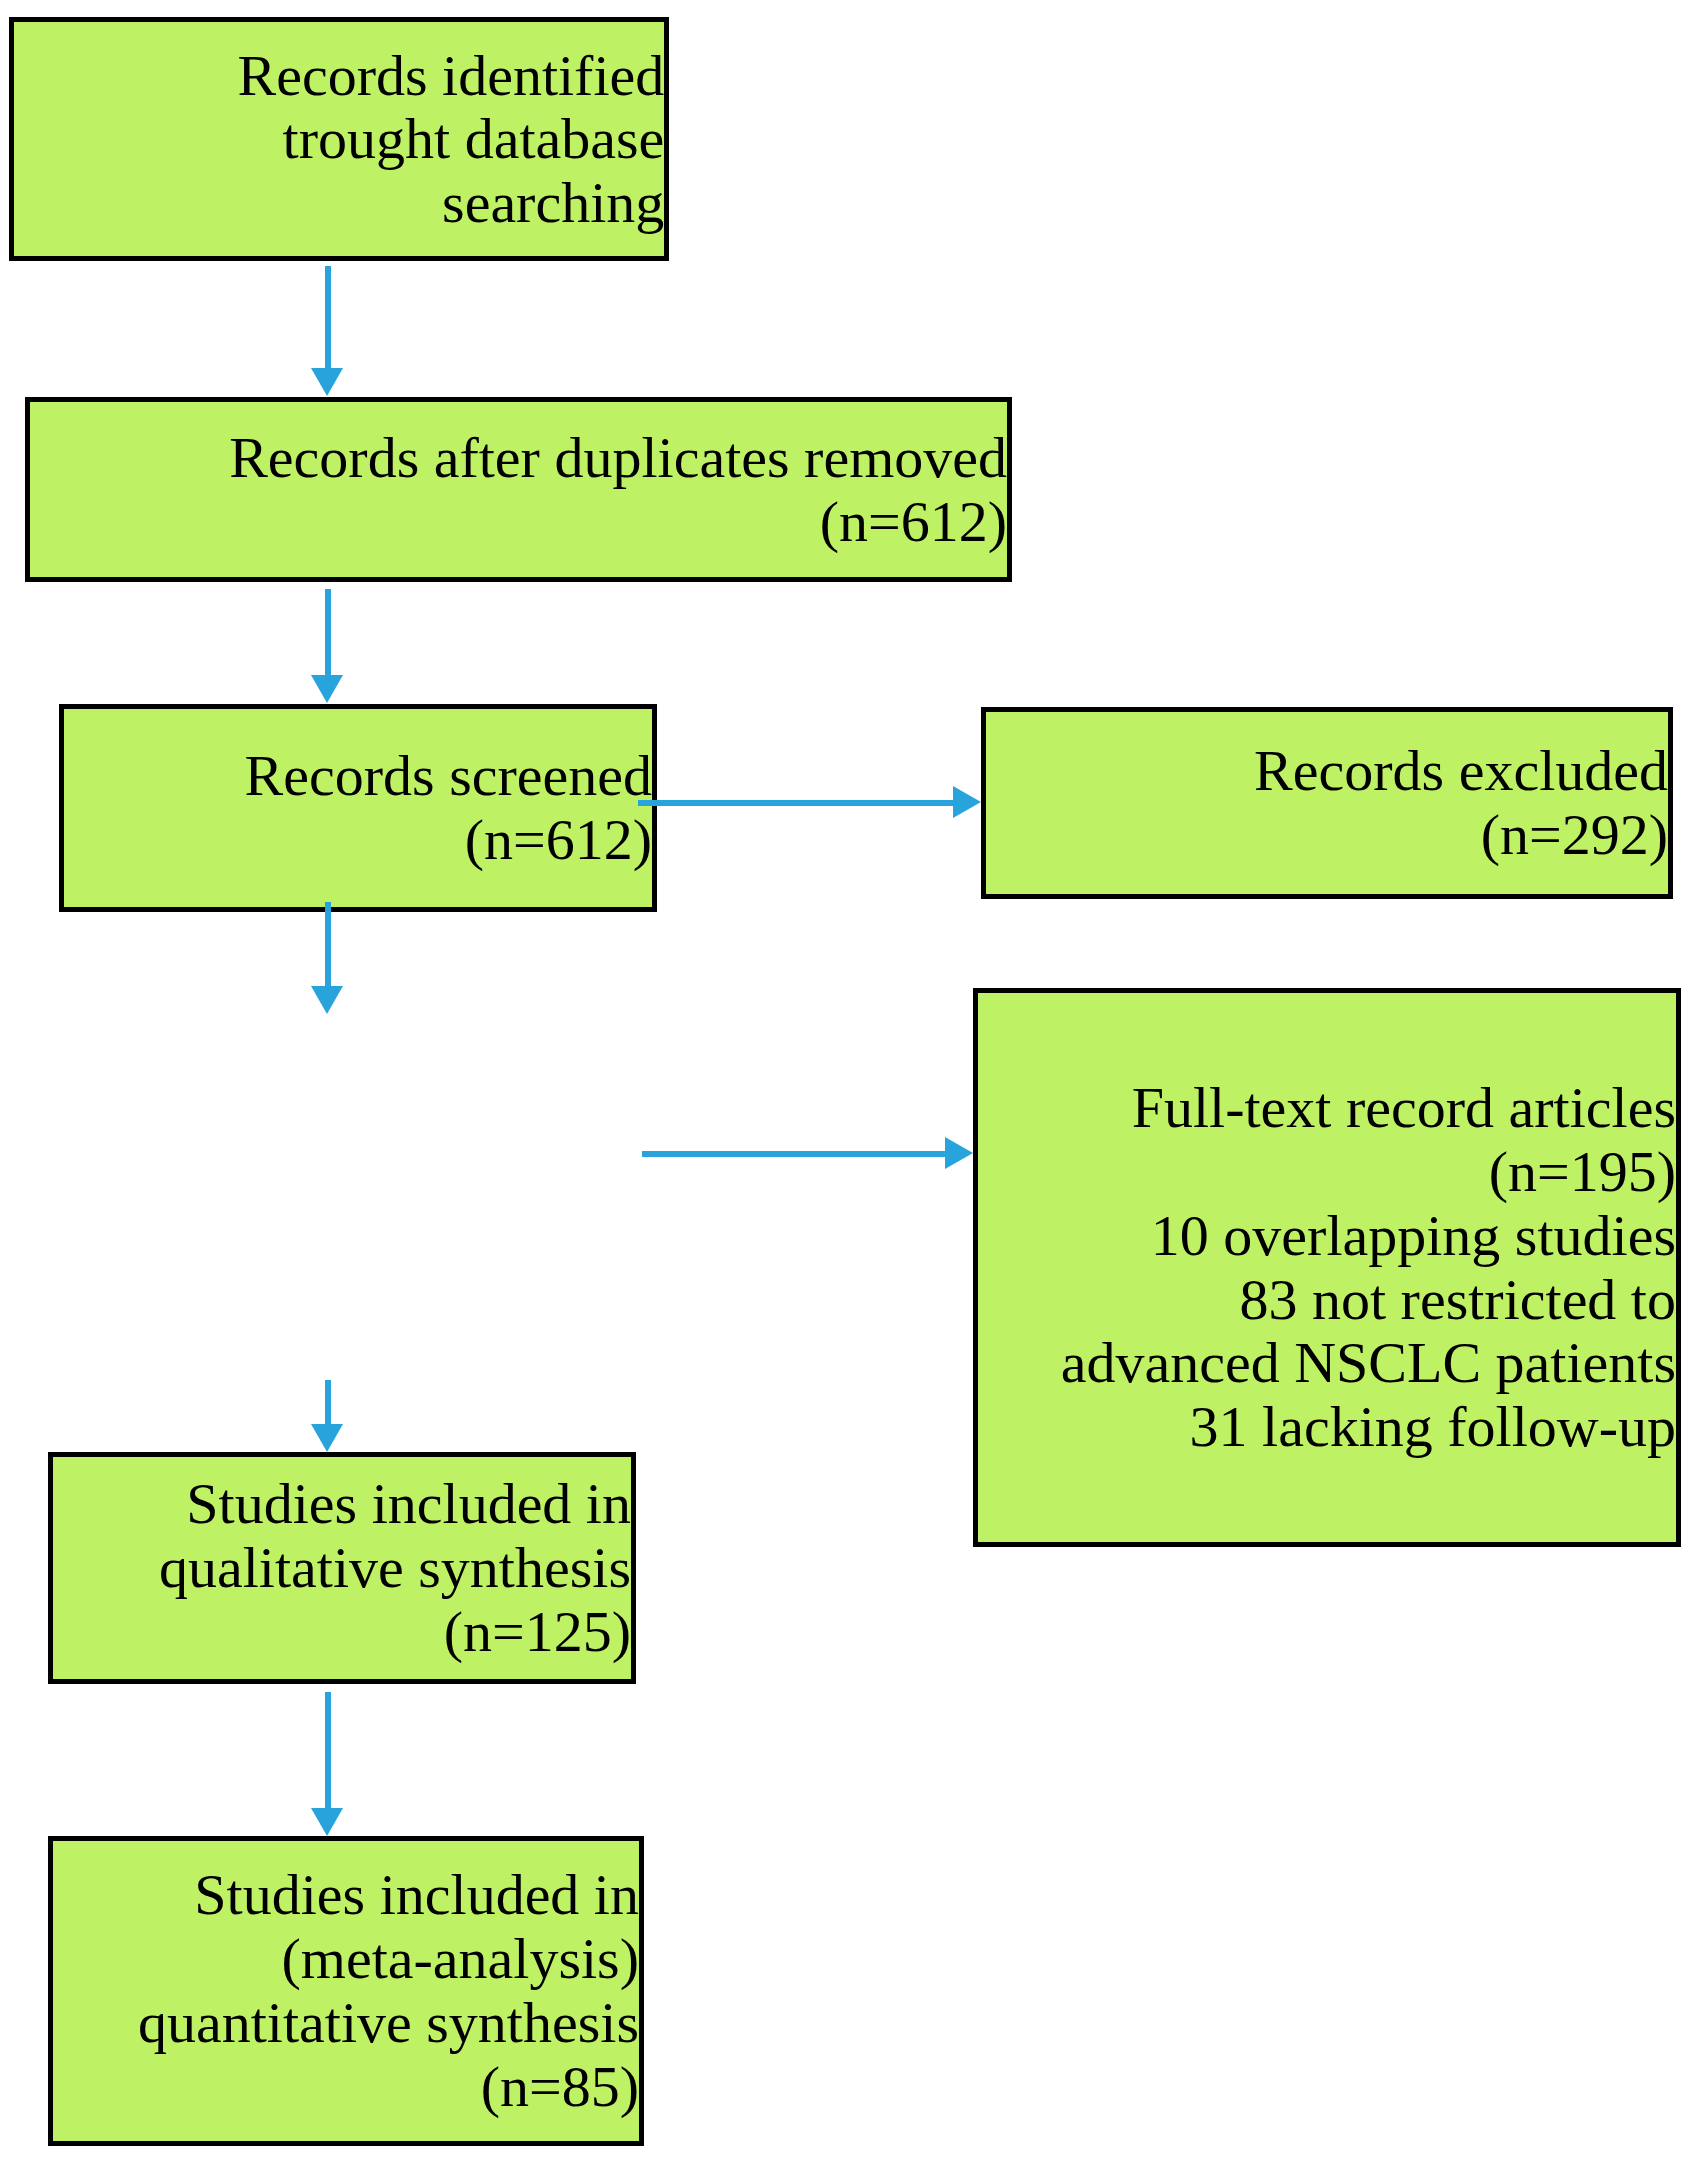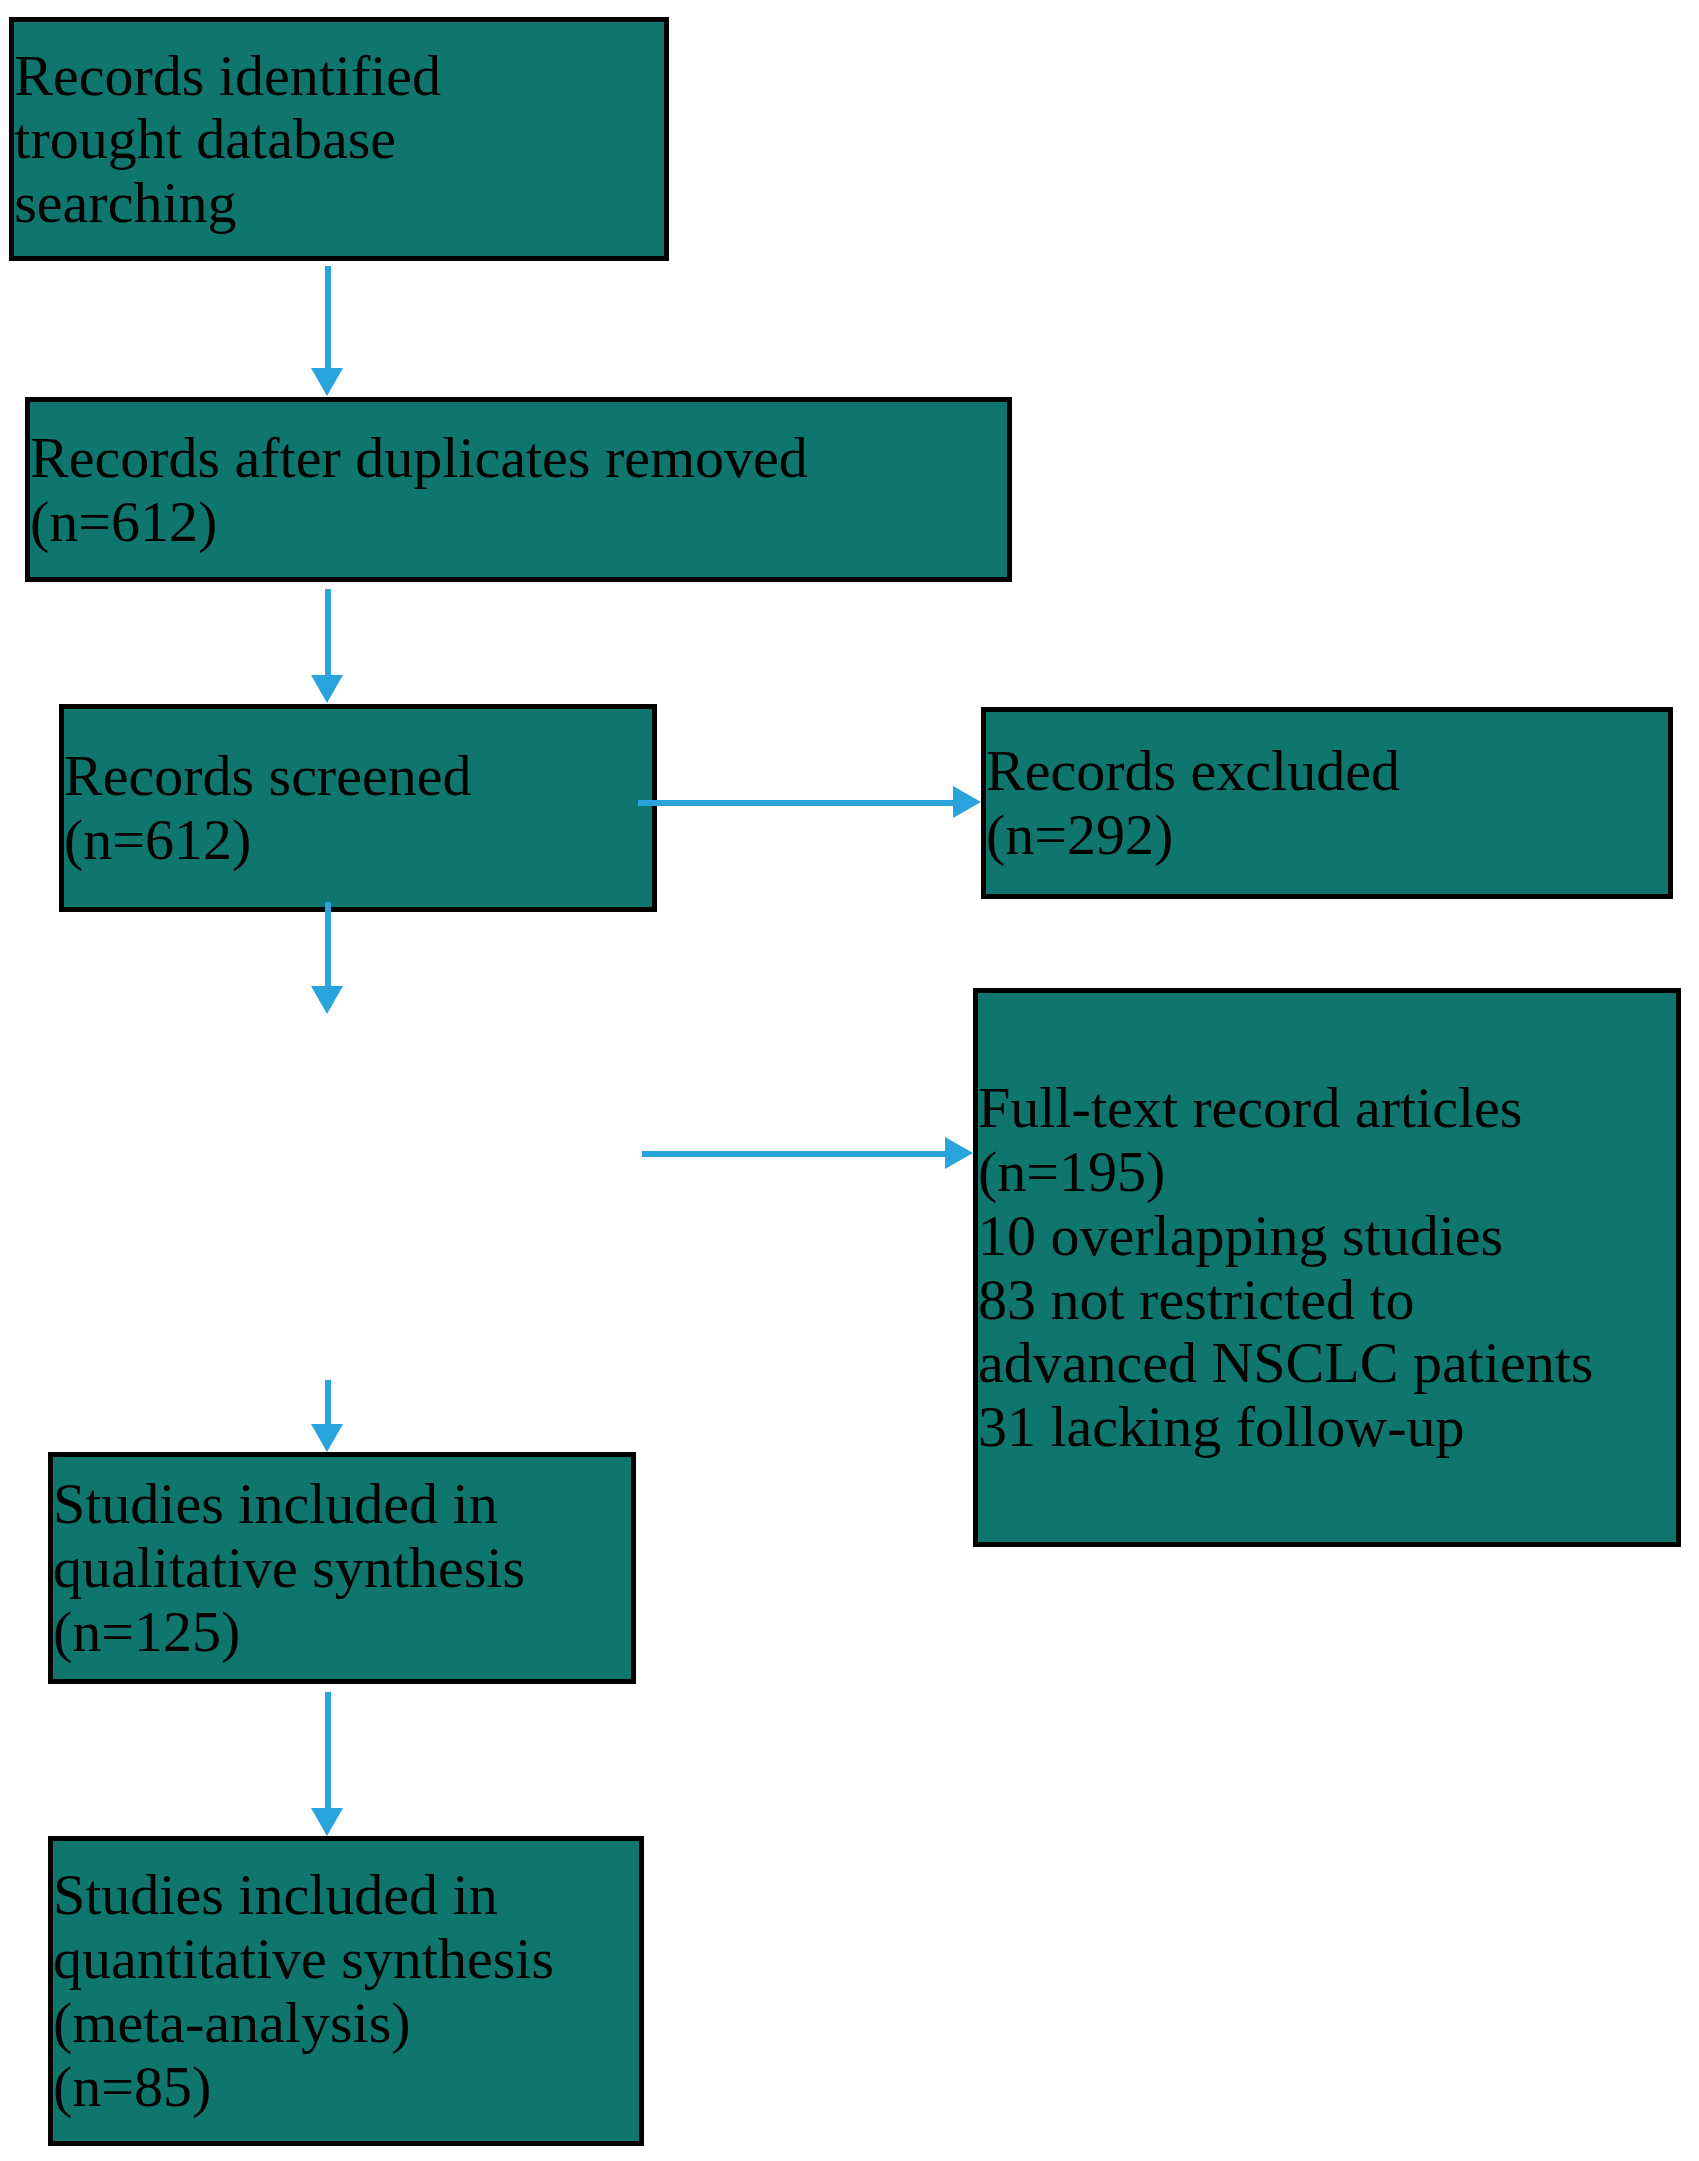--- a/index.html
+++ b/index.html
@@ -8,25 +8,25 @@
     width:1700px;
     height:2161px;
     background:#ffffff;
     font-family:"Liberation Serif","DejaVu Serif",serif;
     color:#000000;
   }
   .box{
     position:absolute;
     box-sizing:border-box;
     border:5px solid #000000;
-    background:#0f766e;
+    background:#bef264;
     display:flex;
     flex-direction:column;
     justify-content:center;
-    align-items:flex-start;
+    align-items:flex-end;
     text-align:center;
   }
   .box .line{
     font-size:58px;
     line-height:1.1;
     white-space:nowrap;
   }
   .arrow-part{position:absolute;}
   .v-line{width:6.2px;background:#29a3dc;}
   .h-line{height:6.2px;background:#29a3dc;}
@@ -89,22 +89,22 @@
   </div>
 
   <div class="box" id="b-qualitative">
     <div class="line">Studies included in</div>
     <div class="line">qualitative synthesis</div>
     <div class="line">(n=125)</div>
   </div>
 
   <div class="box" id="b-quantitative">
     <div class="line">Studies included in</div>
+    <div class="line">(meta-analysis)</div>
     <div class="line">quantitative synthesis</div>
-    <div class="line">(meta-analysis)</div>
     <div class="line">(n=85)</div>
   </div>
 
   <div>
     <div class="arrow-part v-line" style="left:325px;top:266px;height:104px;"></div>
     <div class="arrow-part head-down" style="left:311px;top:368px;"></div>
   </div>
 
   <div>
     <div class="arrow-part v-line" style="left:325px;top:589px;height:87px;"></div>

